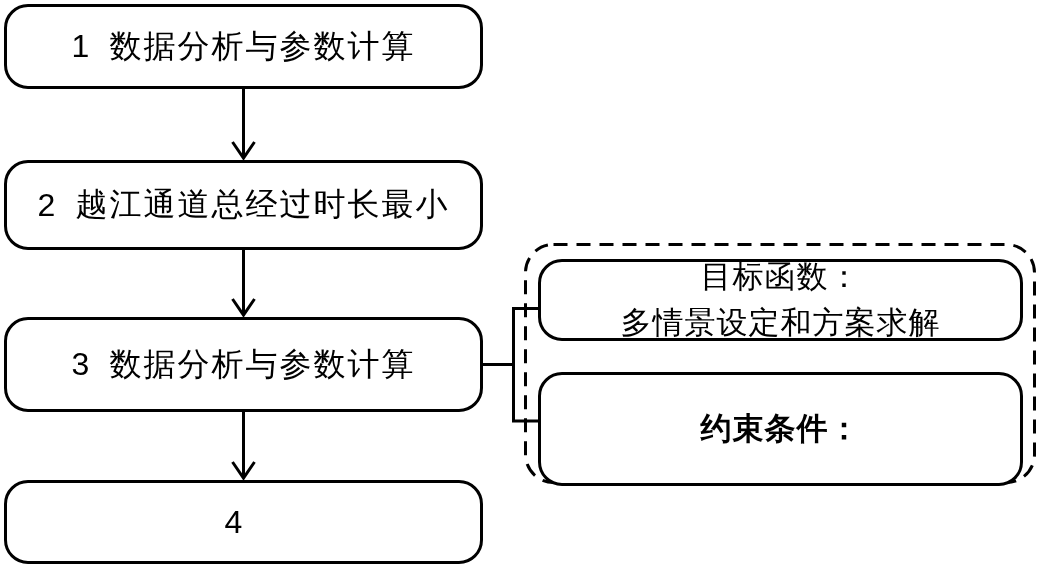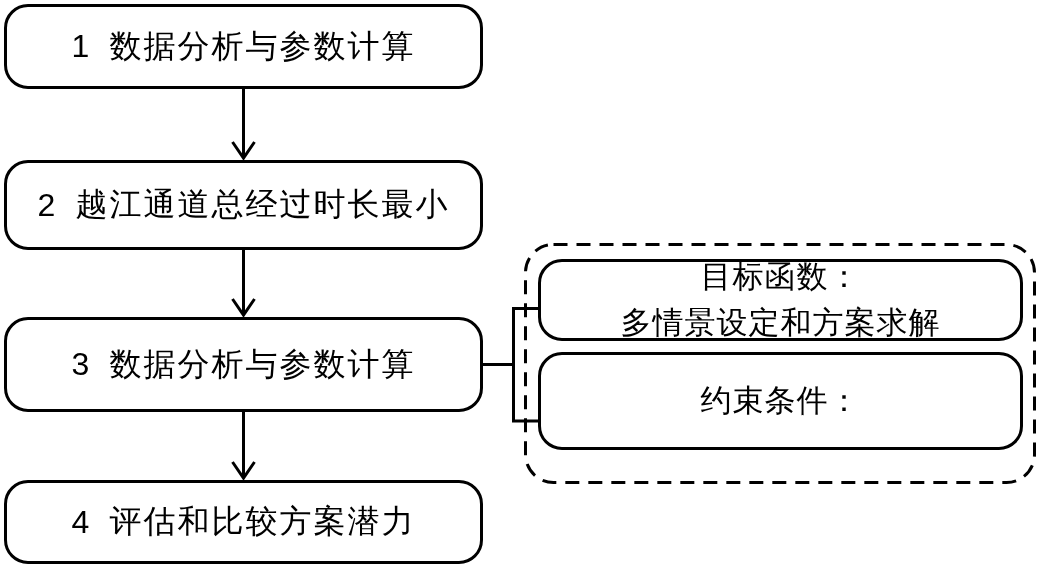--- a/index.html
+++ b/index.html
@@ -99,25 +99,24 @@
     <span class="step-title">越江通道总经过时长最小</span>
   </div>
 
   <div class="flow-box" style="top:317px; height:95px;">
     <span class="step-num">3</span>
     <span class="step-title">数据分析与参数计算</span>
   </div>
 
   <div class="flow-box" style="top:480px; height:84px;">
     <span class="step-num">4</span>
-    <span class="step-title">评估和比较方案潜力</span>
   </div>
 
   <div class="inner-box" style="top:259px; height:82px;">
     <div>目标函数：</div>
     <div>多情景设定和方案求解</div>
   </div>
 
-  <div class="inner-box" style="top:352px; height:98px;">
+  <div class="inner-box" style="top:372px; height:114px;font-weight:bold;">
     <div>约束条件：</div>
   </div>
 
 </div>
 
 </body></html>

